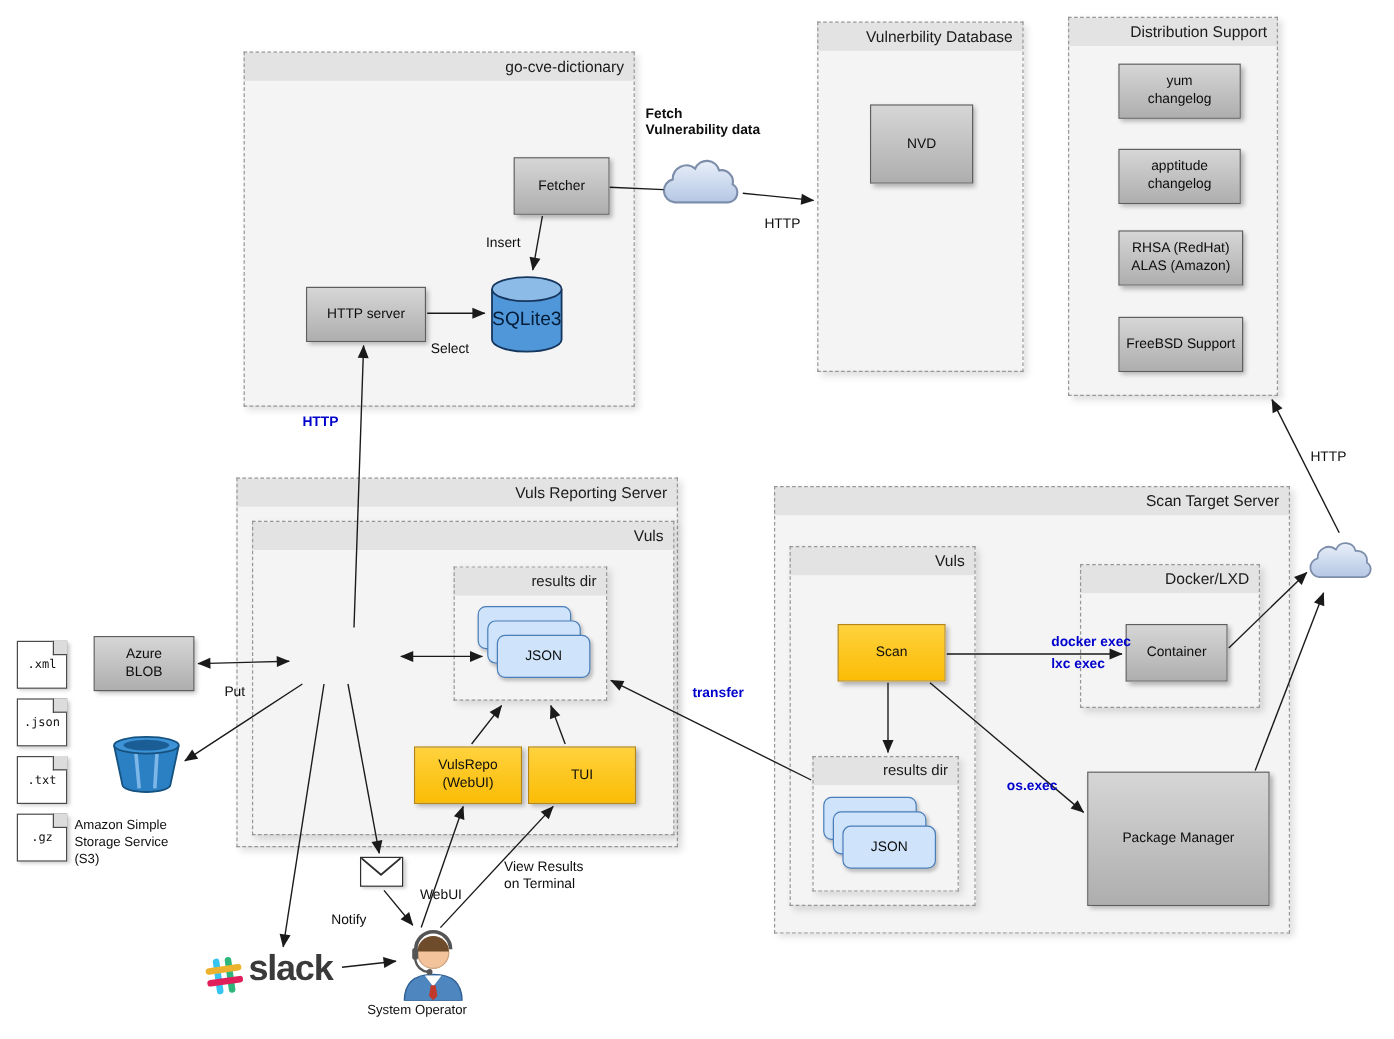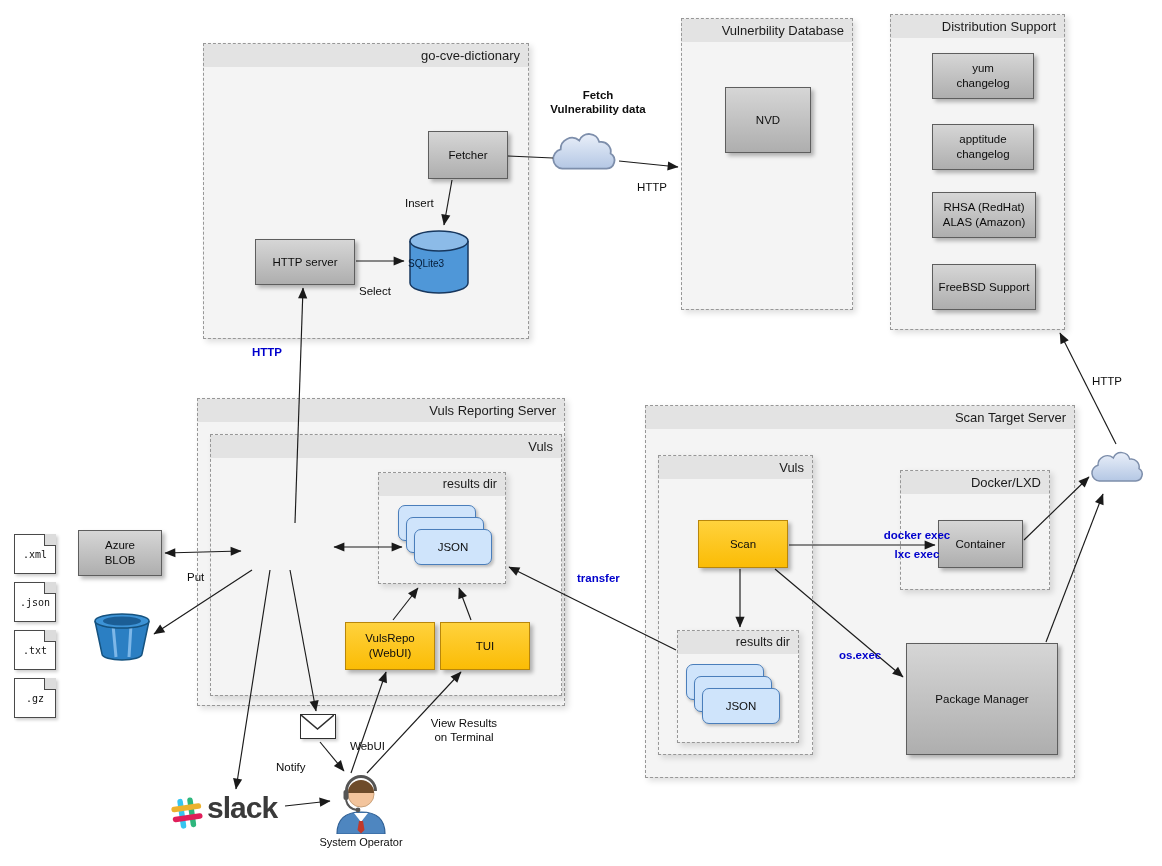--- a/index.html
+++ b/index.html
@@ -26,35 +26,35 @@
   .yellow { background: linear-gradient(180deg, #ffd23d, #fbbc05); border: 1.2px solid #b8860b; }
   .json-card {
     position: absolute; width: 78px; height: 36px; background: #cfe4fb;
     border: 1.6px solid #4a7ebb; border-radius: 7px;
     box-shadow: 1.5px 2px 3px rgba(0,0,0,.22);
     display: flex; align-items: center; justify-content: center; font-size: 11.5px; color: #0d0d0d;
   }
   .lbl { position: absolute; font-size: 11.5px; color: #0d0d0d; white-space: pre-line; line-height: 1.25; }
   .lbl.bold { font-weight: bold; }
   .lbl.blue { color: #0000cc; font-weight: bold; }
-  .lbl.center { text-align: center; }
+  .lbl.center { }
   .lbl.small { font-size: 11px; }
   .wire { stroke: #1a1a1a; stroke-width: 1.15; fill: none; }
   .doc {
     position: absolute; width: 42px; height: 40px; background: #fff; border: 1.3px solid #4a4a4a;
     display: flex; align-items: center; justify-content: center;
     font-family: "DejaVu Sans Mono", monospace; font-size: 10px; color: #111;
     box-shadow: 2px 2px 3px rgba(0,0,0,.2);
   }
   .doc::after {
     content: ""; position: absolute; top: -1.3px; right: -1.3px; width: 11px; height: 11px;
     background: #dcdcdc; border-left: 1.3px solid #4a4a4a; border-bottom: 1.3px solid #4a4a4a;
   }
   .abs { position: absolute; }
-  .cyl-label { position: absolute; left: 0; right: 0; top: 30px; font-size: 10px; color: #051c38; }
+  .cyl-label { position: absolute; left: 0; right: 0; top: 30px; text-align: center; font-size: 16px; color: #051c38; }
   .envelope {
     position: absolute; width: 36px; height: 25px; background: #fff; border: 1.5px solid #2f2f2f;
     box-shadow: 2px 2px 3px rgba(0,0,0,.2);
   }
   .slack-text { position: absolute; font-size: 30px; font-weight: bold; color: #3a3a3a; letter-spacing: -1px; }
   .layer-wires { position: absolute; left: 0; top: 0; z-index: 2; pointer-events: none; }
   .layer-panels .panel { z-index: 1; }
   .node, .json-card, .doc, .abs, .lbl, .envelope, .slack-text { z-index: 3; }
 </style>
 </head>
@@ -183,20 +183,23 @@
 
   <div class="abs" style="left:92px;top:612px;width:60px;height:52px">
     <svg width="60" height="52" viewBox="0 0 60 52">
       <path d="M3,9 L10,42 a20,6 0 0 0 40,0 L57,9" fill="#2b7fc3" stroke="#15527f" stroke-width="1.5"></path>
       <path d="M21,13 L24,45" stroke="#7db7e8" stroke-width="3" fill="none"></path>
       <path d="M39,13 L37,45" stroke="#7db7e8" stroke-width="3" fill="none"></path>
       <ellipse cx="30" cy="9" rx="27" ry="7" fill="#3d93d6" stroke="#15527f" stroke-width="1.5"></ellipse>
       <ellipse cx="30" cy="9" rx="19" ry="4.5" fill="#1b5e96"></ellipse>
     </svg>
   </div>
+  <div class="lbl small center" style="left:62px;top:682px;width:116px">Amazon Simple
+Storage Service
+(S3)</div>
 
   <div class="abs" style="left:168px;top:794px;width:38px;height:38px">
     <svg width="38" height="38" viewBox="0 0 38 38">
       <g transform="rotate(-8 19 19)">
         <rect x="11" y="4" width="5.5" height="30" rx="2.75" fill="#36C5F0"></rect>
         <rect x="21" y="4" width="5.5" height="30" rx="2.75" fill="#2EB67D"></rect>
         <rect x="4" y="11" width="30" height="5.5" rx="2.75" fill="#ECB22E"></rect>
         <rect x="4" y="21" width="30" height="5.5" rx="2.75" fill="#E01E5A"></rect>
       </g>
     </svg>

